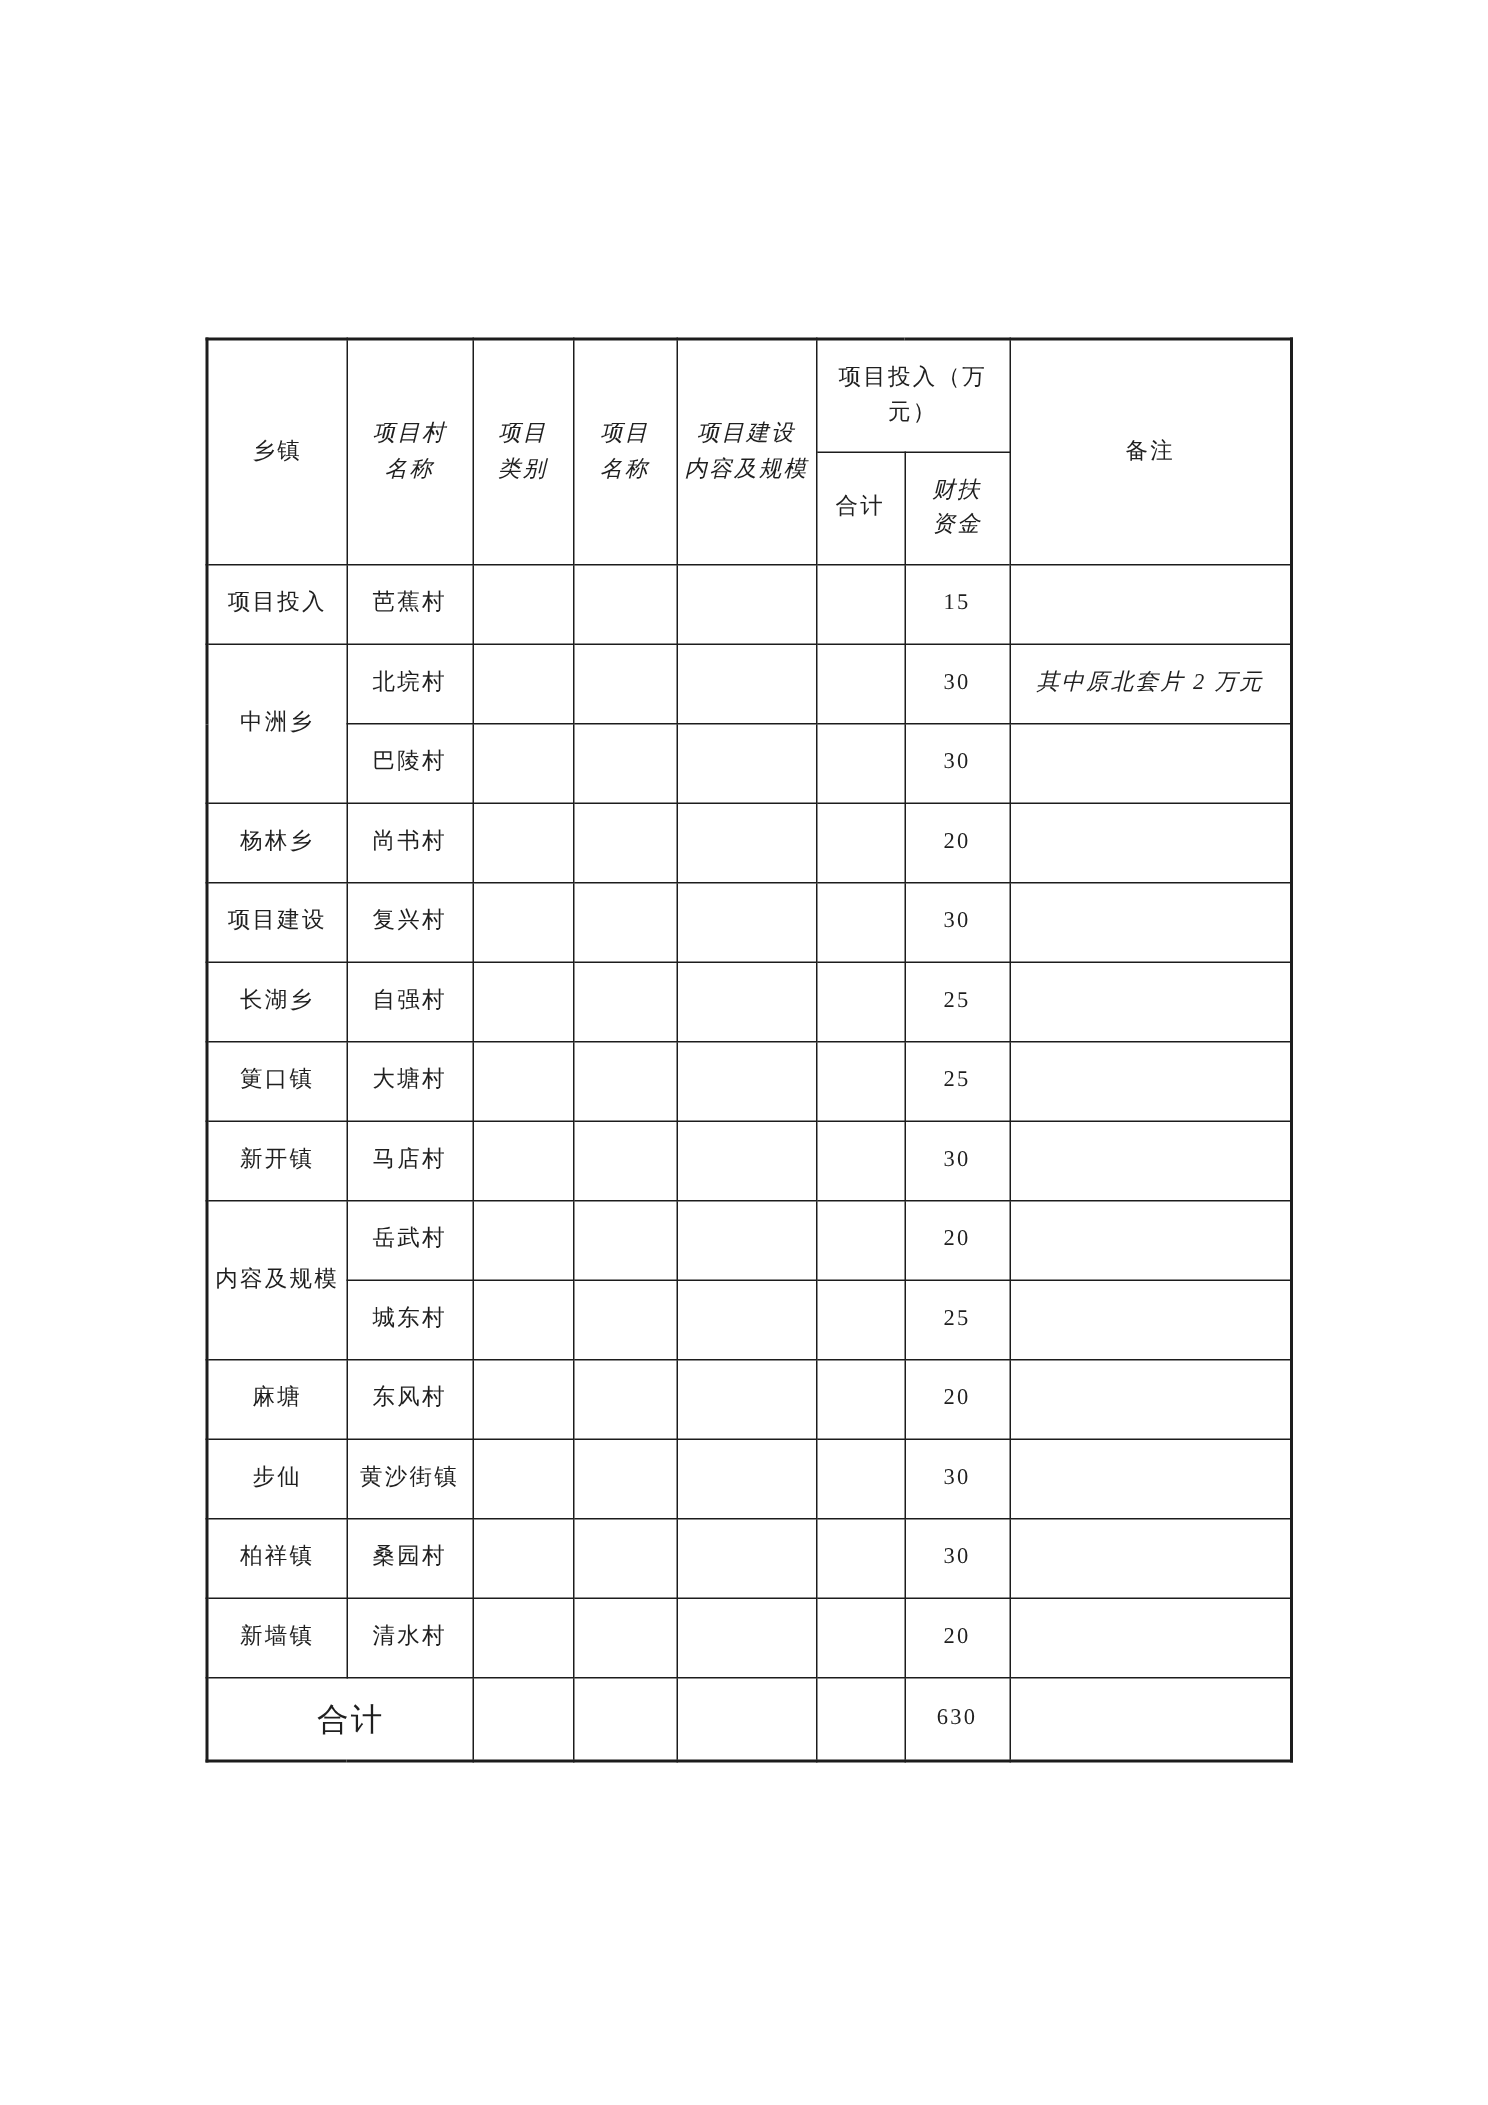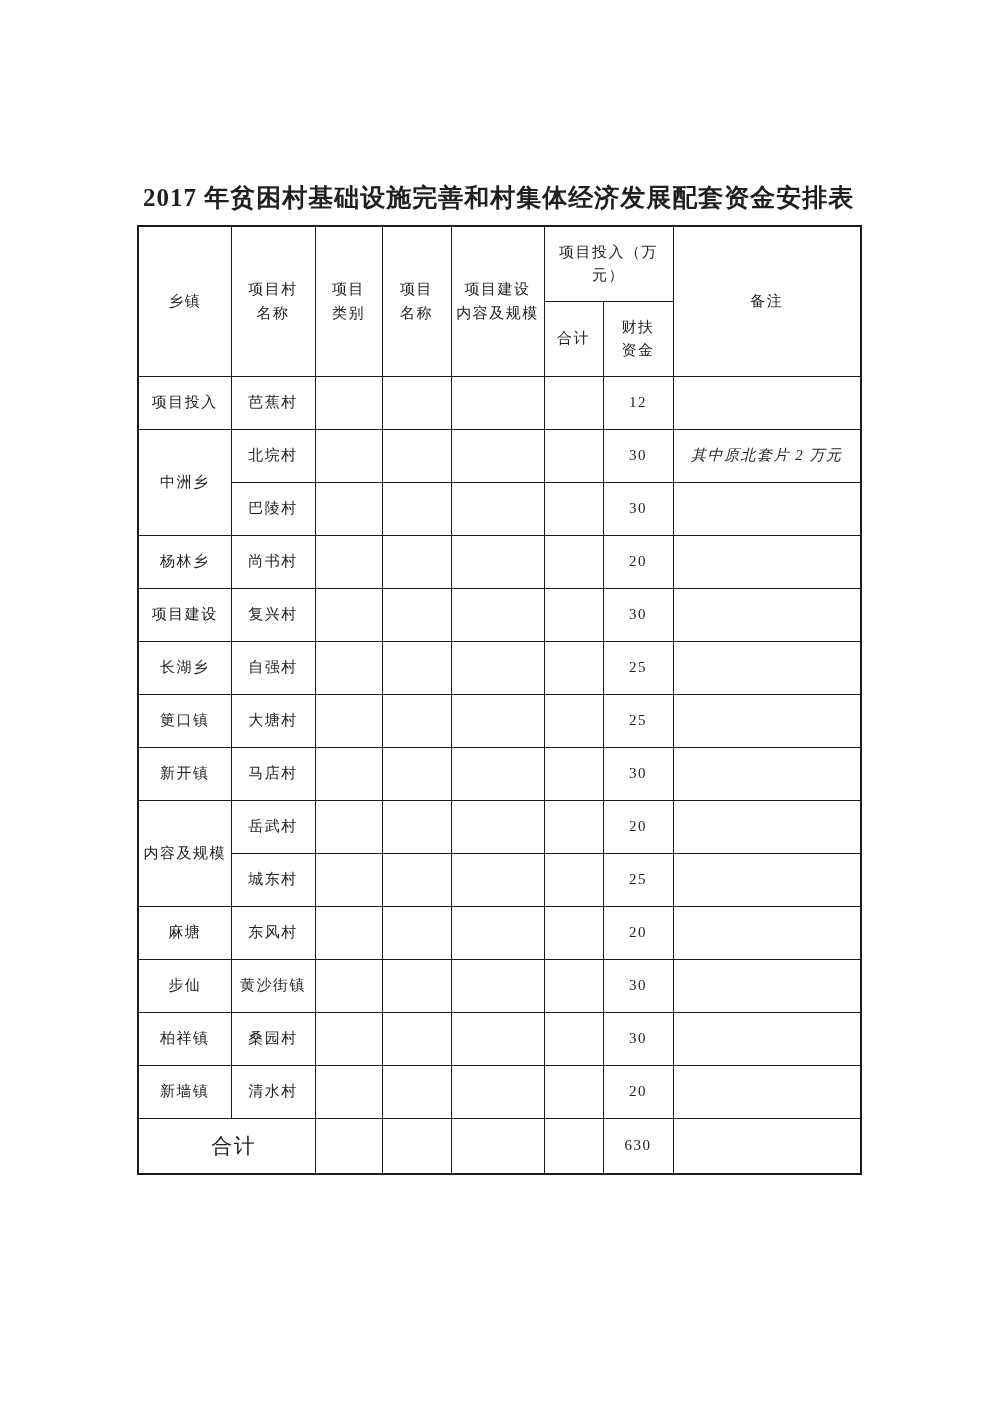--- a/index.html
+++ b/index.html
@@ -46,40 +46,39 @@
     vertical-align: middle;
     font-weight: normal;
     letter-spacing: 1.5px;
     line-height: 1.55;
     overflow: hidden;
   }
   tr.head-top th { height: 74px; }
   tr.head-sub th { height: 74px; }
   tr.body-row td { height: 52px; }
   tr.total-row td { height: 54px; }
-  .twoline { white-space: pre-line; line-height: 2.2; }
+  .twoline { white-space: pre-line; line-height: 2.2; font-style: italic; }
   td.remark-cell {
     text-align: left;
     padding-left: 13px;
     letter-spacing: 0.5px;
     font-style: italic;
   }
   td.total-label {
     font-size: 21px;
     letter-spacing: 14px;
     text-indent: 14px; 
   }
   td.num-cell { letter-spacing: 0.5px; }
 </style>
 </head>
 <body>
 
 <div class="page">
 
-  <h1 class="doc-title">2017 年贫困村基础设施完善和村集体经济发展配套资金安排表</h1>
 
   <table class="funding">
     <colgroup>
       <col style="width:93px">
         <col style="width:84px">
         <col style="width:67px">
         <col style="width:69px">
       <col style="width:93px">
         <col style="width:59px">
         <col style="width:70px">
@@ -106,21 +105,21 @@
       </tr>
     </thead>
     <tbody>
       <tr class="body-row">
         <td>项目投入</td>
         <td>芭蕉村</td>
         <td></td>
         <td></td>
         <td></td>
         <td></td>
-        <td class="num-cell">12</td>
+        <td class="num-cell">15</td>
         <td class="remark-cell"></td>
       </tr>
       <tr class="body-row">
         <td rowspan="2">中洲乡</td>
         <td>北垸村</td>
         <td></td>
         <td></td>
         <td></td>
         <td></td>
         <td class="num-cell">30</td>

